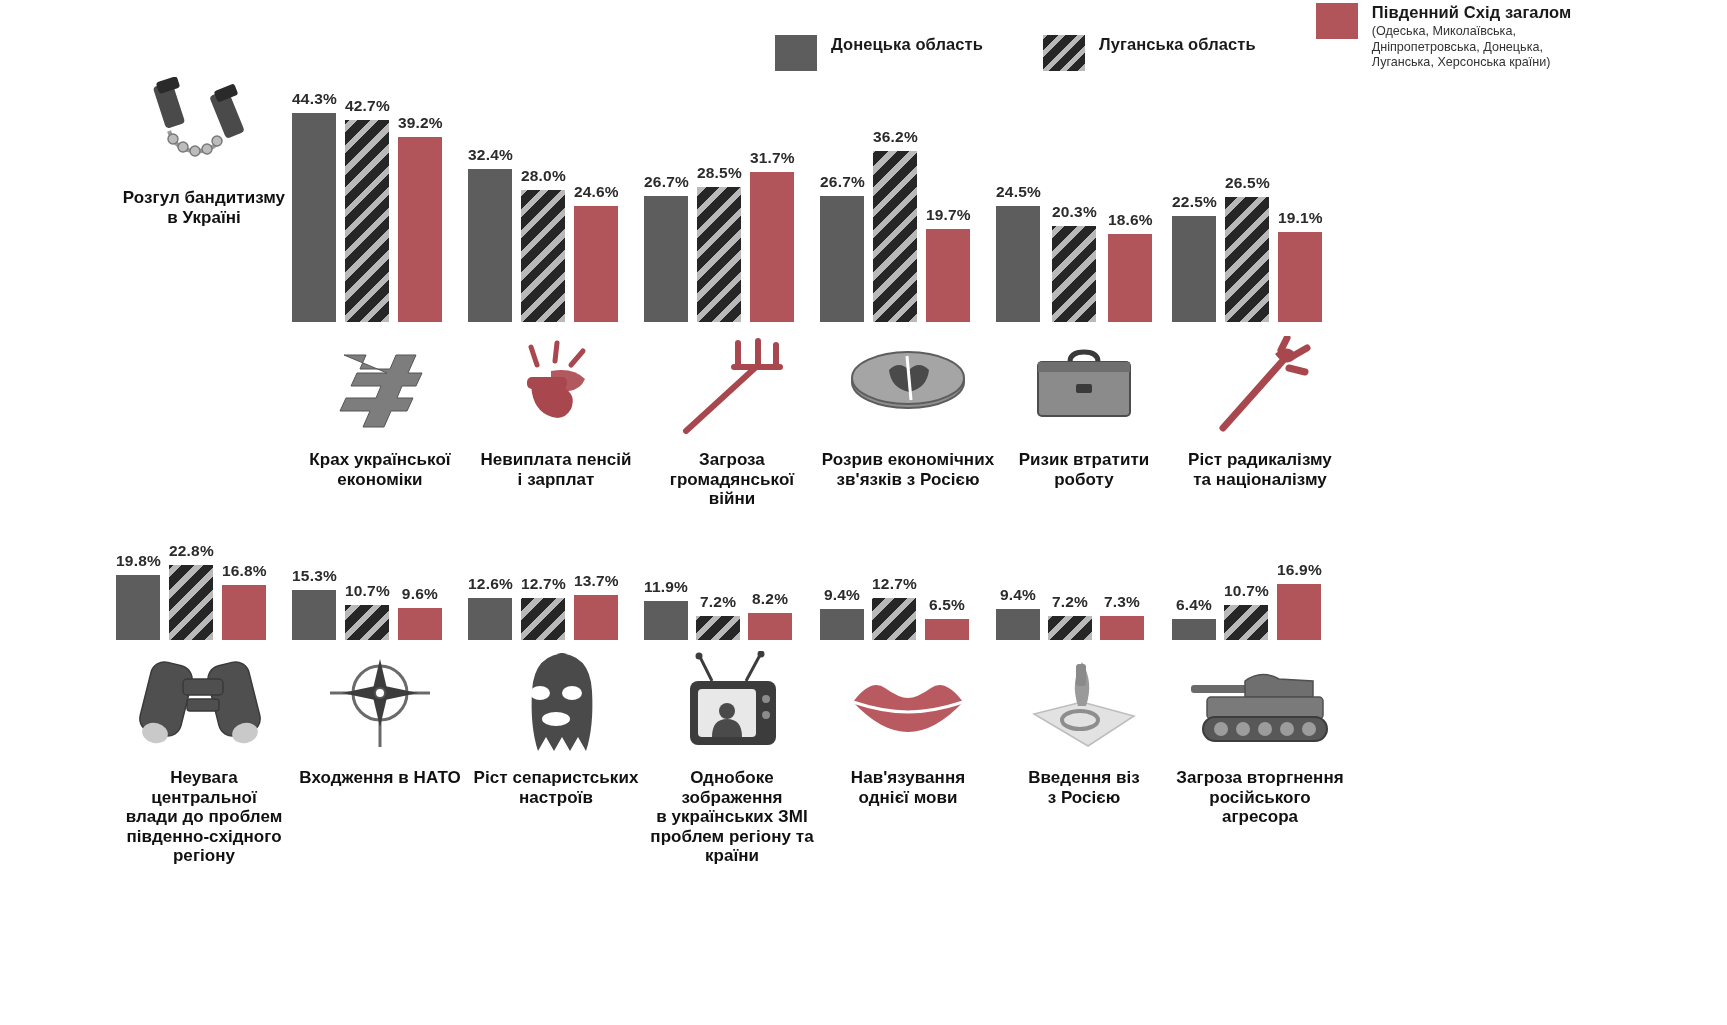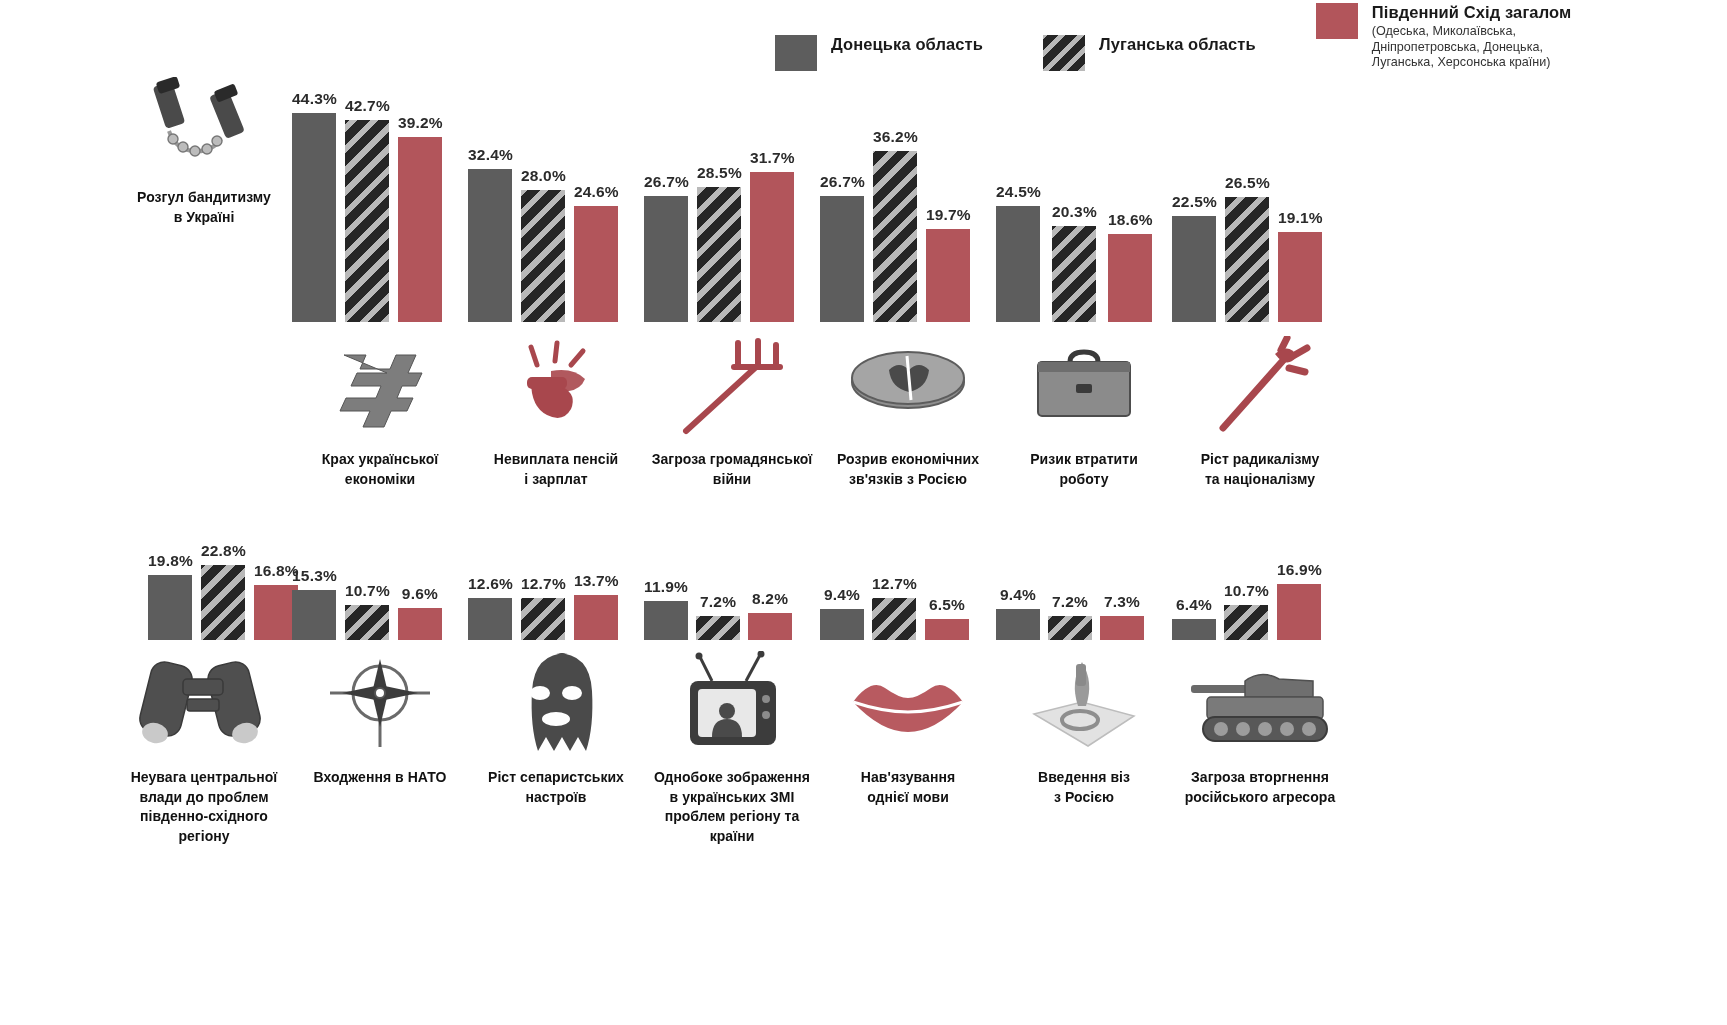--- a/index.html
+++ b/index.html
@@ -74,21 +74,21 @@
   }
   .bar.s2{background:#b2555b;}
 
   .icon-box{
     height:118px;
     display:flex;align-items:center;justify-content:center;
     margin-top:4px;
   }
   .cat-label{
     margin-top:6px;
-    font-size:14px;font-weight:700;line-height:19.5px;
+    font-size:17px;font-weight:700;line-height:19.5px;
     color:#111;text-align:center;
     letter-spacing:.05px;
   }
   #row-2 .cat-label{text-align:center;}
 </style>
 </head>
 <body>
 
 <div class="legend" id="legend">
     <div class="legend-item">
@@ -307,21 +307,21 @@
     <path d="M70 18 q14 -12 22 2 q-10 14 -22 -2 z" fill="#a8474d"></path>
         </svg>
       </div>
       <div class="cat-label" style="white-space: pre-line;">Ріст радикалізму
 та націоналізму</div>
     </div>
   </div>
 
 <div class="row" id="row-2" style="padding-left: 116px;">
     <div class="group" style="width: 176px;">
-      <div class="bars" style="height: 92px; margin-left: 32px;">
+      <div class="bars" style="height: 92px;">
         <div class="bar-wrap">
           <div class="bar-val">19.8%</div>
           <div class="bar s0" style="height: 65.34px;"></div>
         </div>
         <div class="bar-wrap">
           <div class="bar-val">22.8%</div>
           <div class="bar s1" style="height: 75.24px;"></div>
         </div>
         <div class="bar-wrap">
           <div class="bar-val">16.8%</div>

